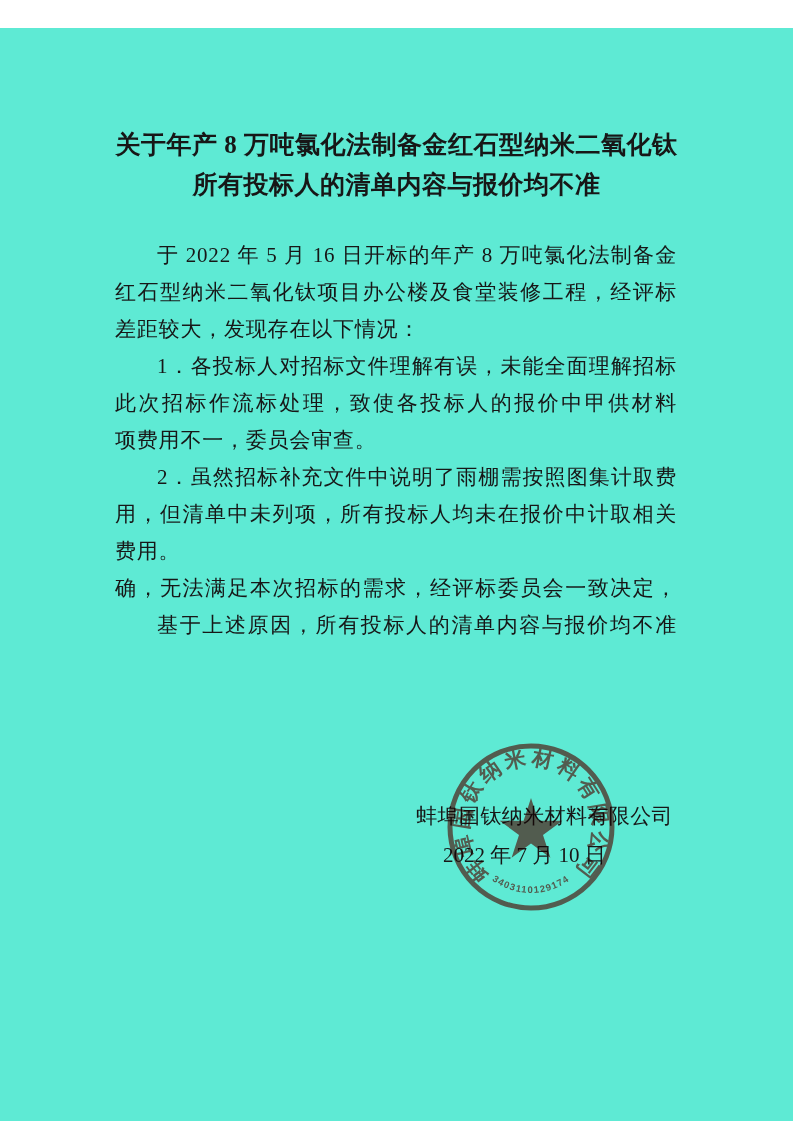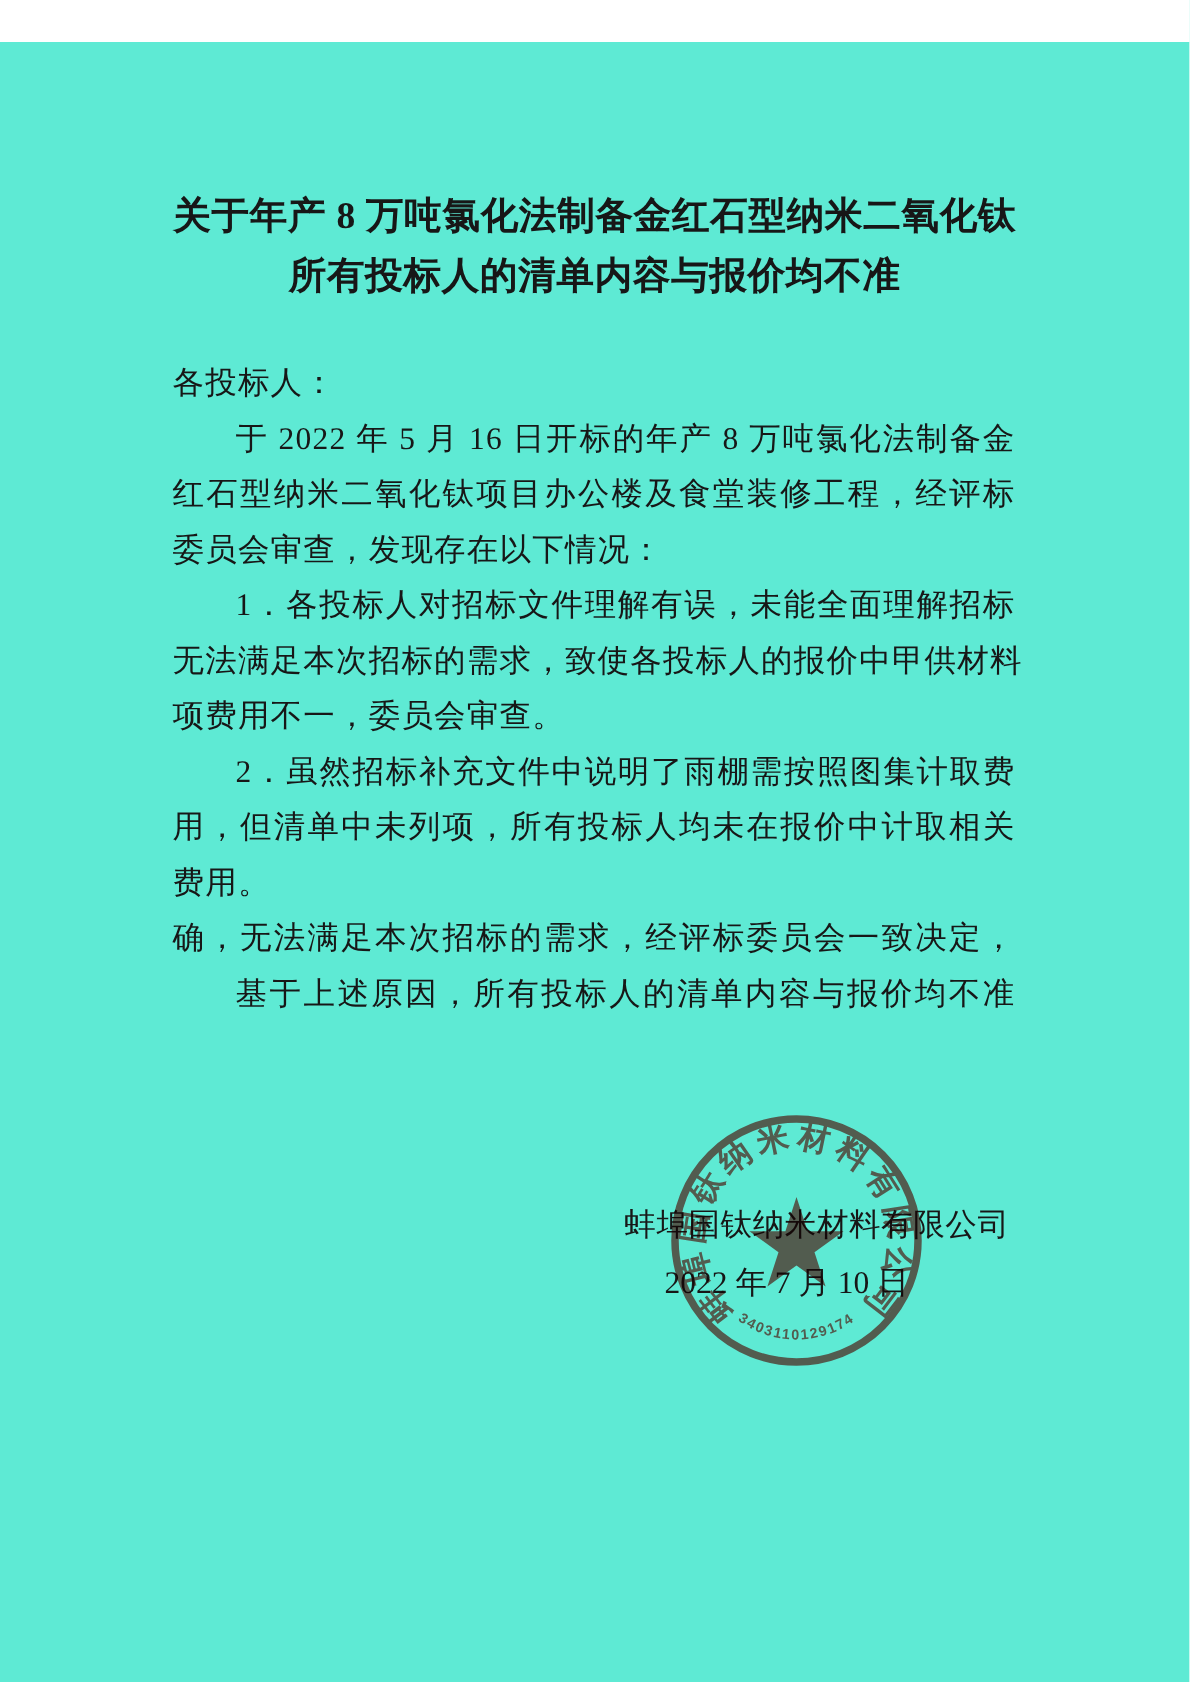--- a/index.html
+++ b/index.html
@@ -71,30 +71,27 @@
 
 <div class="page">
 
   <div class="doc-title">
     <div>关于年产 8 万吨氯化法制备金红石型纳米二氧化钛</div>
     <div>所有投标人的清单内容与报价均不准</div>
   </div>
 
   <div class="doc-body">
     <div>
-      <div class="line last">各投标人：</div>
-    </div>
-    <div>
       <div class="line first">于 2022 年 5 月 16 日开标的年产 8 万吨氯化法制备金</div>
       <div class="line">红石型纳米二氧化钛项目办公楼及食堂装修工程，经评标</div>
-      <div class="line last">委员会审查，发现存在以下情况：</div>
+      <div class="line last">差距较大，发现存在以下情况：</div>
     </div>
     <div>
       <div class="line first">1．各投标人对招标文件理解有误，未能全面理解招标</div>
-      <div class="line">无法满足本次招标的需求，致使各投标人的报价中甲供材料</div>
+      <div class="line">此次招标作流标处理，致使各投标人的报价中甲供材料</div>
       <div class="line last">项费用不一，委员会审查。</div>
     </div>
     <div>
       <div class="line first">2．虽然招标补充文件中说明了雨棚需按照图集计取费</div>
       <div class="line">用，但清单中未列项，所有投标人均未在报价中计取相关</div>
       <div class="line last">费用。</div>
     </div>
     <div>
       <div class="line">确，无法满足本次招标的需求，经评标委员会一致决定，</div>
       <div class="line first">基于上述原因，所有投标人的清单内容与报价均不准</div>

